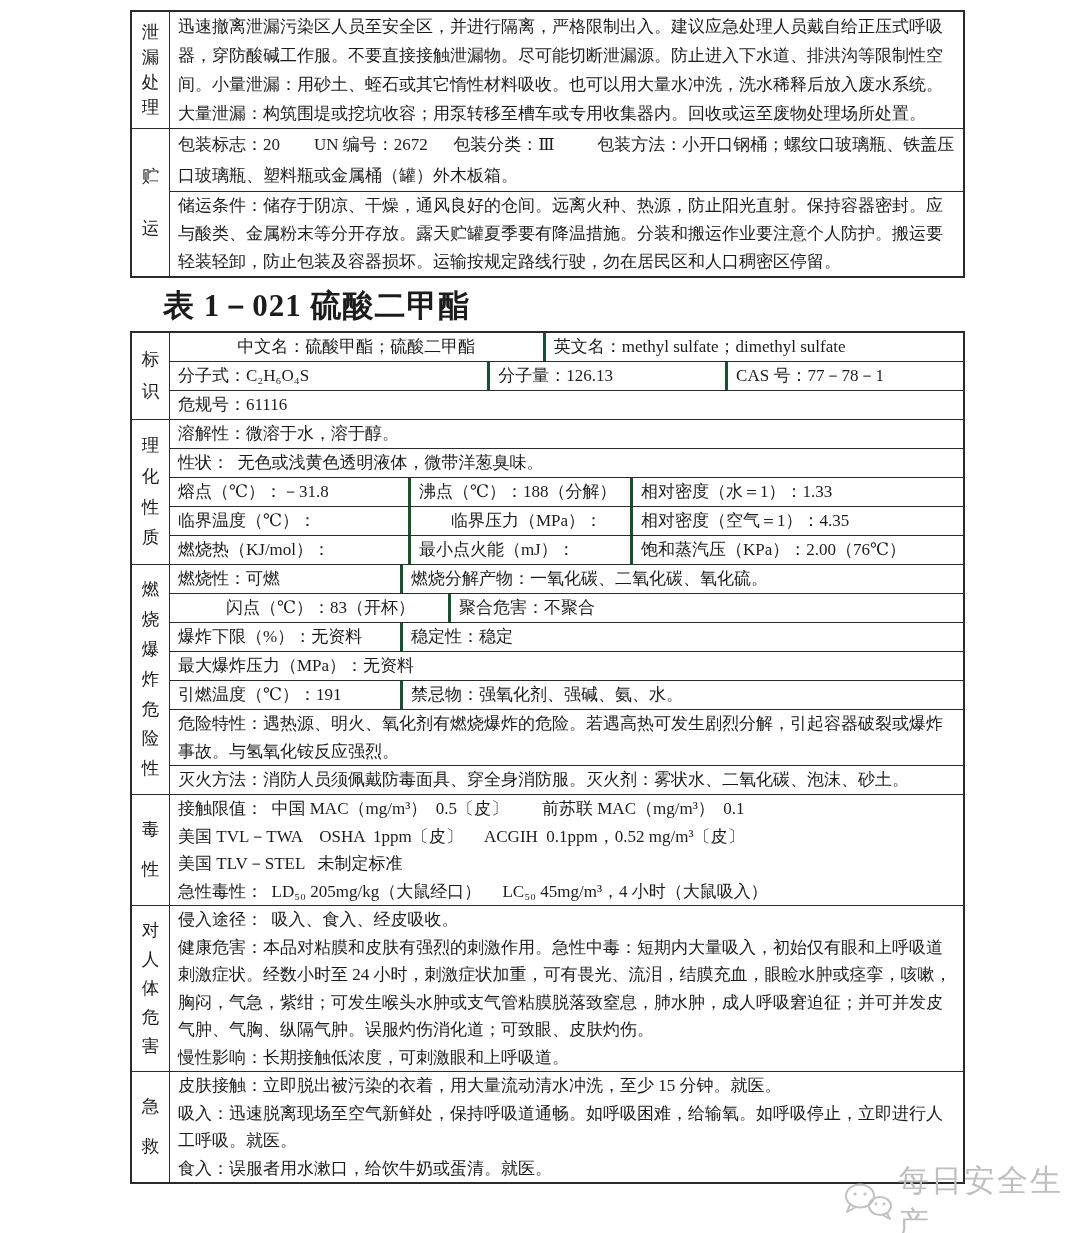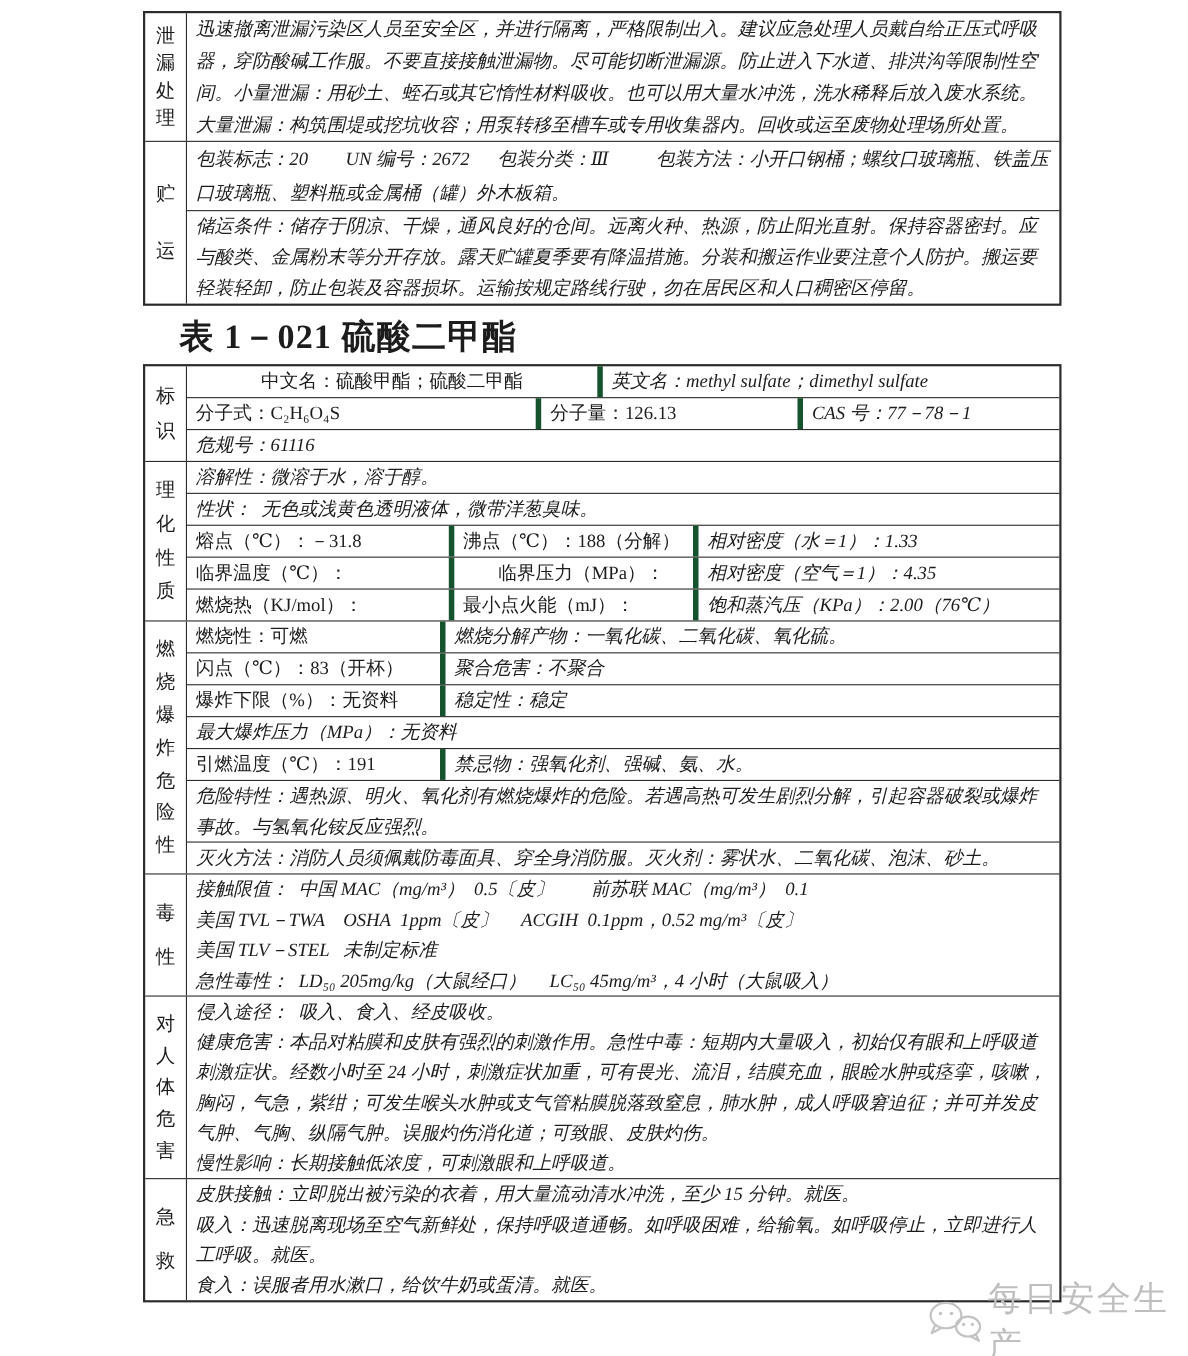--- a/index.html
+++ b/index.html
@@ -57,28 +57,28 @@
     display: flex;
     border-top: 1px solid #2b2b2b;
     flex: 1 0 auto;
     min-height: 28px;
     align-items: stretch;
   }
   .row:first-child { border-top: none; }
   .cell {
     box-sizing: border-box;
     padding: 0px 8px;
-    border-left: 5px solid #14532d;
+    border-left: 3px solid #14532d;
     white-space: pre-wrap;
     font-size: 17px;
     line-height: 27.5px;
     overflow: hidden;
   }
   .cell:first-child { border-left: none; }
-  .cell.grow { flex: 1; font-style: italic; }
+  .cell.grow { flex: 1; }
   .title-block {
     margin: 13px 0 10px 0;
     padding-left: 33px;
     font-size: 31px;
     font-weight: bold;
     letter-spacing: 1px;
     line-height: 30px;
   }
   .watermark {
     position: absolute;
@@ -195,21 +195,21 @@
             <span>危</span>
             <span>险</span>
             <span>性</span>
           </div>
           <div class="sec-body">
             <div class="row">
               <div class="cell" style="flex: 0 0 29%; width: 29%;">燃烧性：可燃</div>
               <div class="cell grow">燃烧分解产物：一氧化碳、二氧化碳、氧化硫。</div>
             </div>
             <div class="row">
-              <div class="cell" style="flex: 0 0 29%; width: 29%;">闪点（℃）：83（开杯）</div>
+              <div class="cell" style="flex: 0 0 29%; width: 29%; margin-left: 48px;">闪点（℃）：83（开杯）</div>
               <div class="cell grow">聚合危害：不聚合</div>
             </div>
             <div class="row">
               <div class="cell" style="flex: 0 0 29%; width: 29%;">爆炸下限（%）：无资料</div>
               <div class="cell grow">稳定性：稳定</div>
             </div>
             <div class="row">
               <div class="cell grow">最大爆炸压力（MPa）：无资料</div>
             </div>
             <div class="row">

